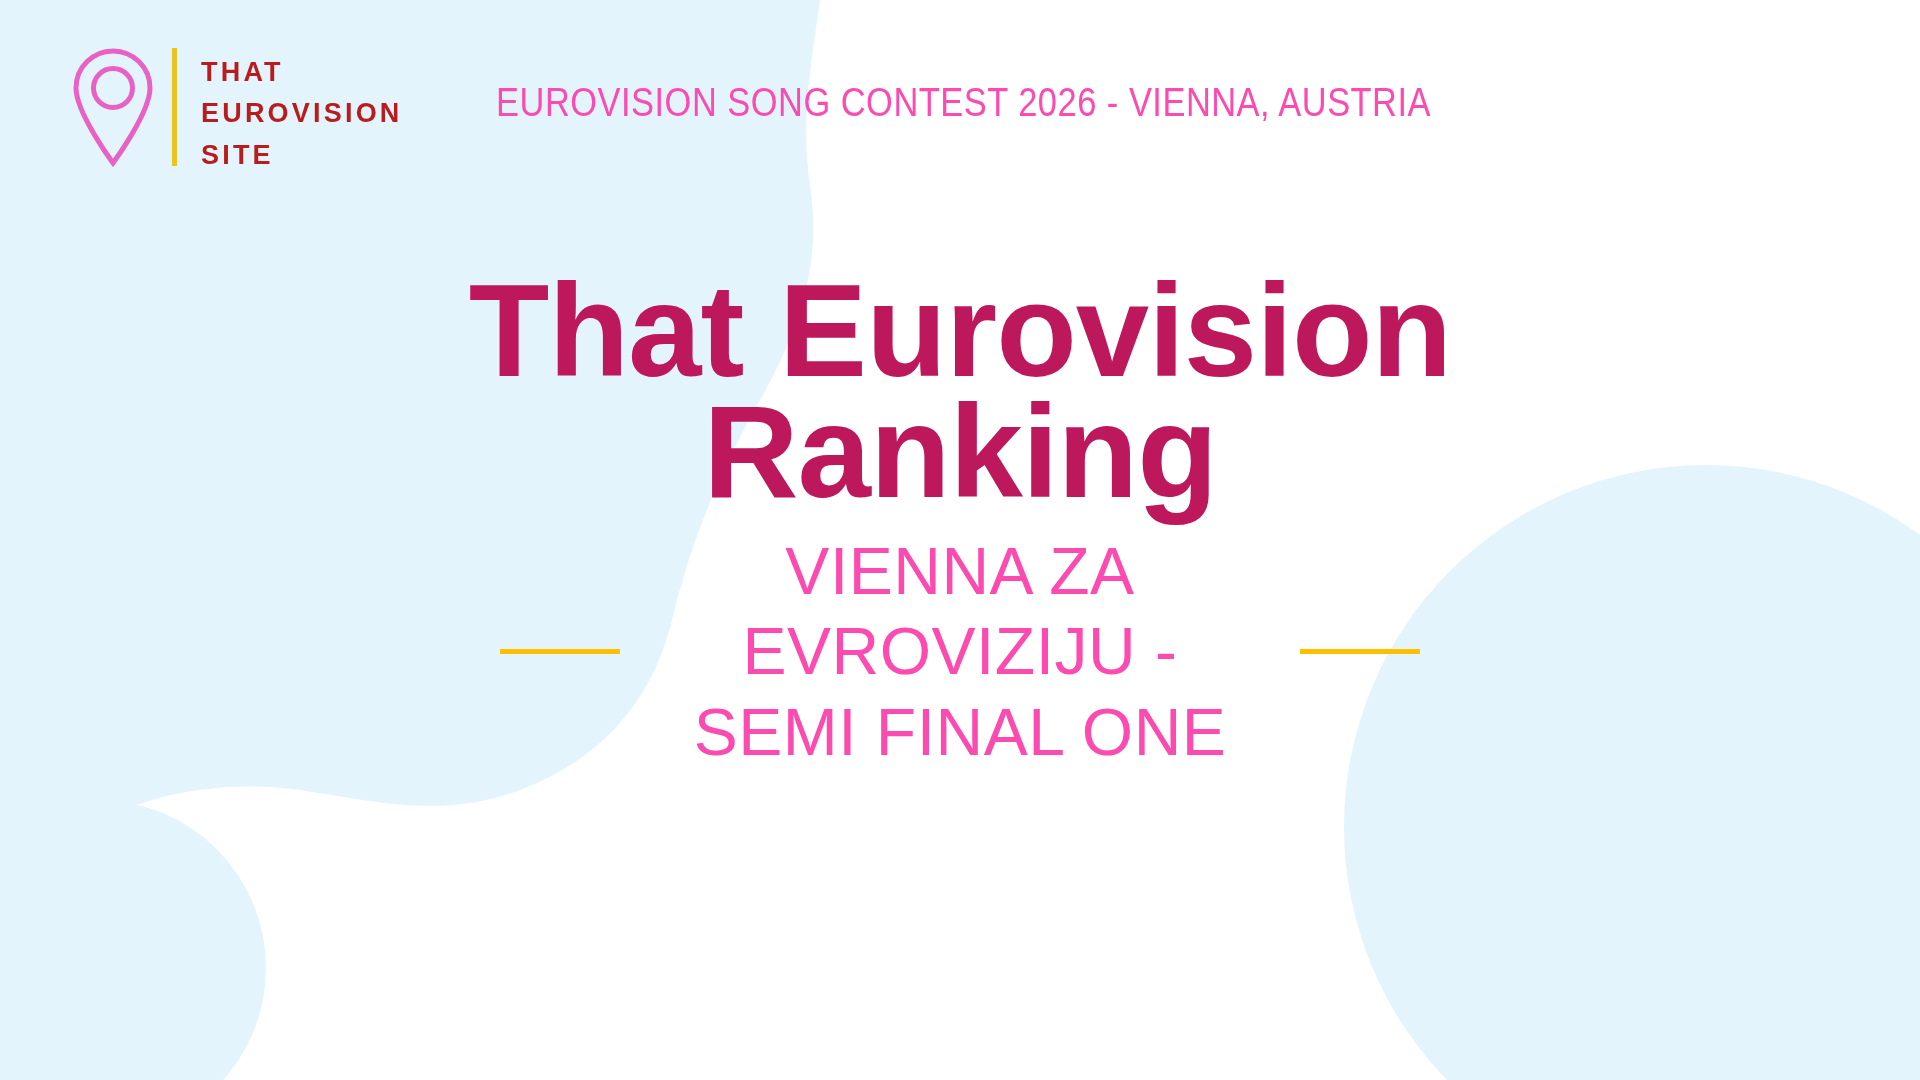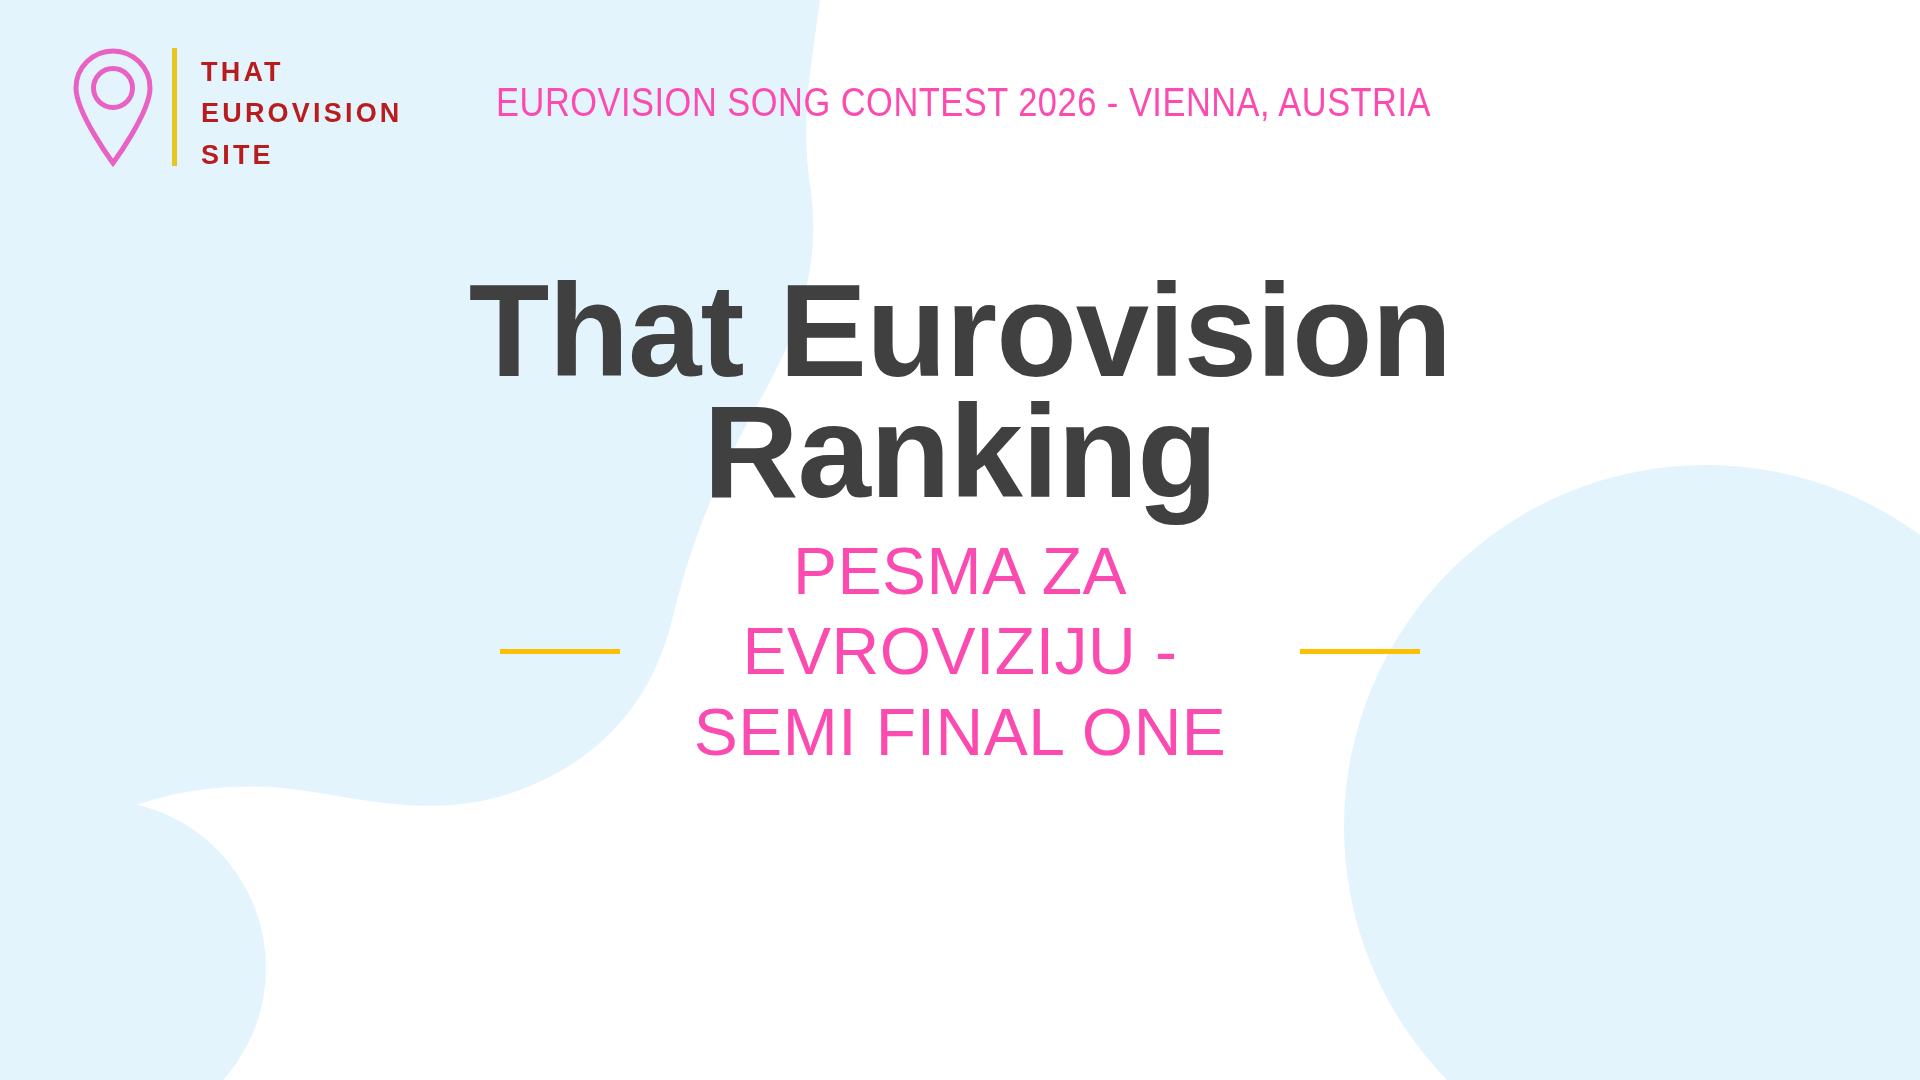--- a/index.html
+++ b/index.html
@@ -78,21 +78,21 @@
     position:absolute;
     left:0; right:0;
     top:270px;
     z-index:5;
     text-align:center;
   }
 
   #main-title {
     font-size:132px;
     font-weight:bold;
-    color:#404040;
+    color:#be185d;
     line-height:0.92;
     letter-spacing:-1px;
     max-width:1080px;
     margin:0 auto;
     padding:0 20px;
   }
 
   #subtitle-row {
     display:flex;
     align-items:center;
@@ -153,18 +153,18 @@
   </div>
 
   <div id="event-header">
     <span id="event-header-text">EUROVISION SONG CONTEST 2026 - VIENNA, AUSTRIA</span>
   </div>
 
   <div id="content">
     <div id="main-title">That Eurovision Ranking</div>
     <div id="subtitle-row">
       <div class="rule"></div>
-      <div id="subtitle-text">PESMA ZA EVROVIZIJU - SEMI FINAL ONE</div>
+      <div id="subtitle-text">VIENNA ZA EVROVIZIJU - SEMI FINAL ONE</div>
       <div class="rule"></div>
     </div>
   </div>
 
 </div>
 
 </body></html>

